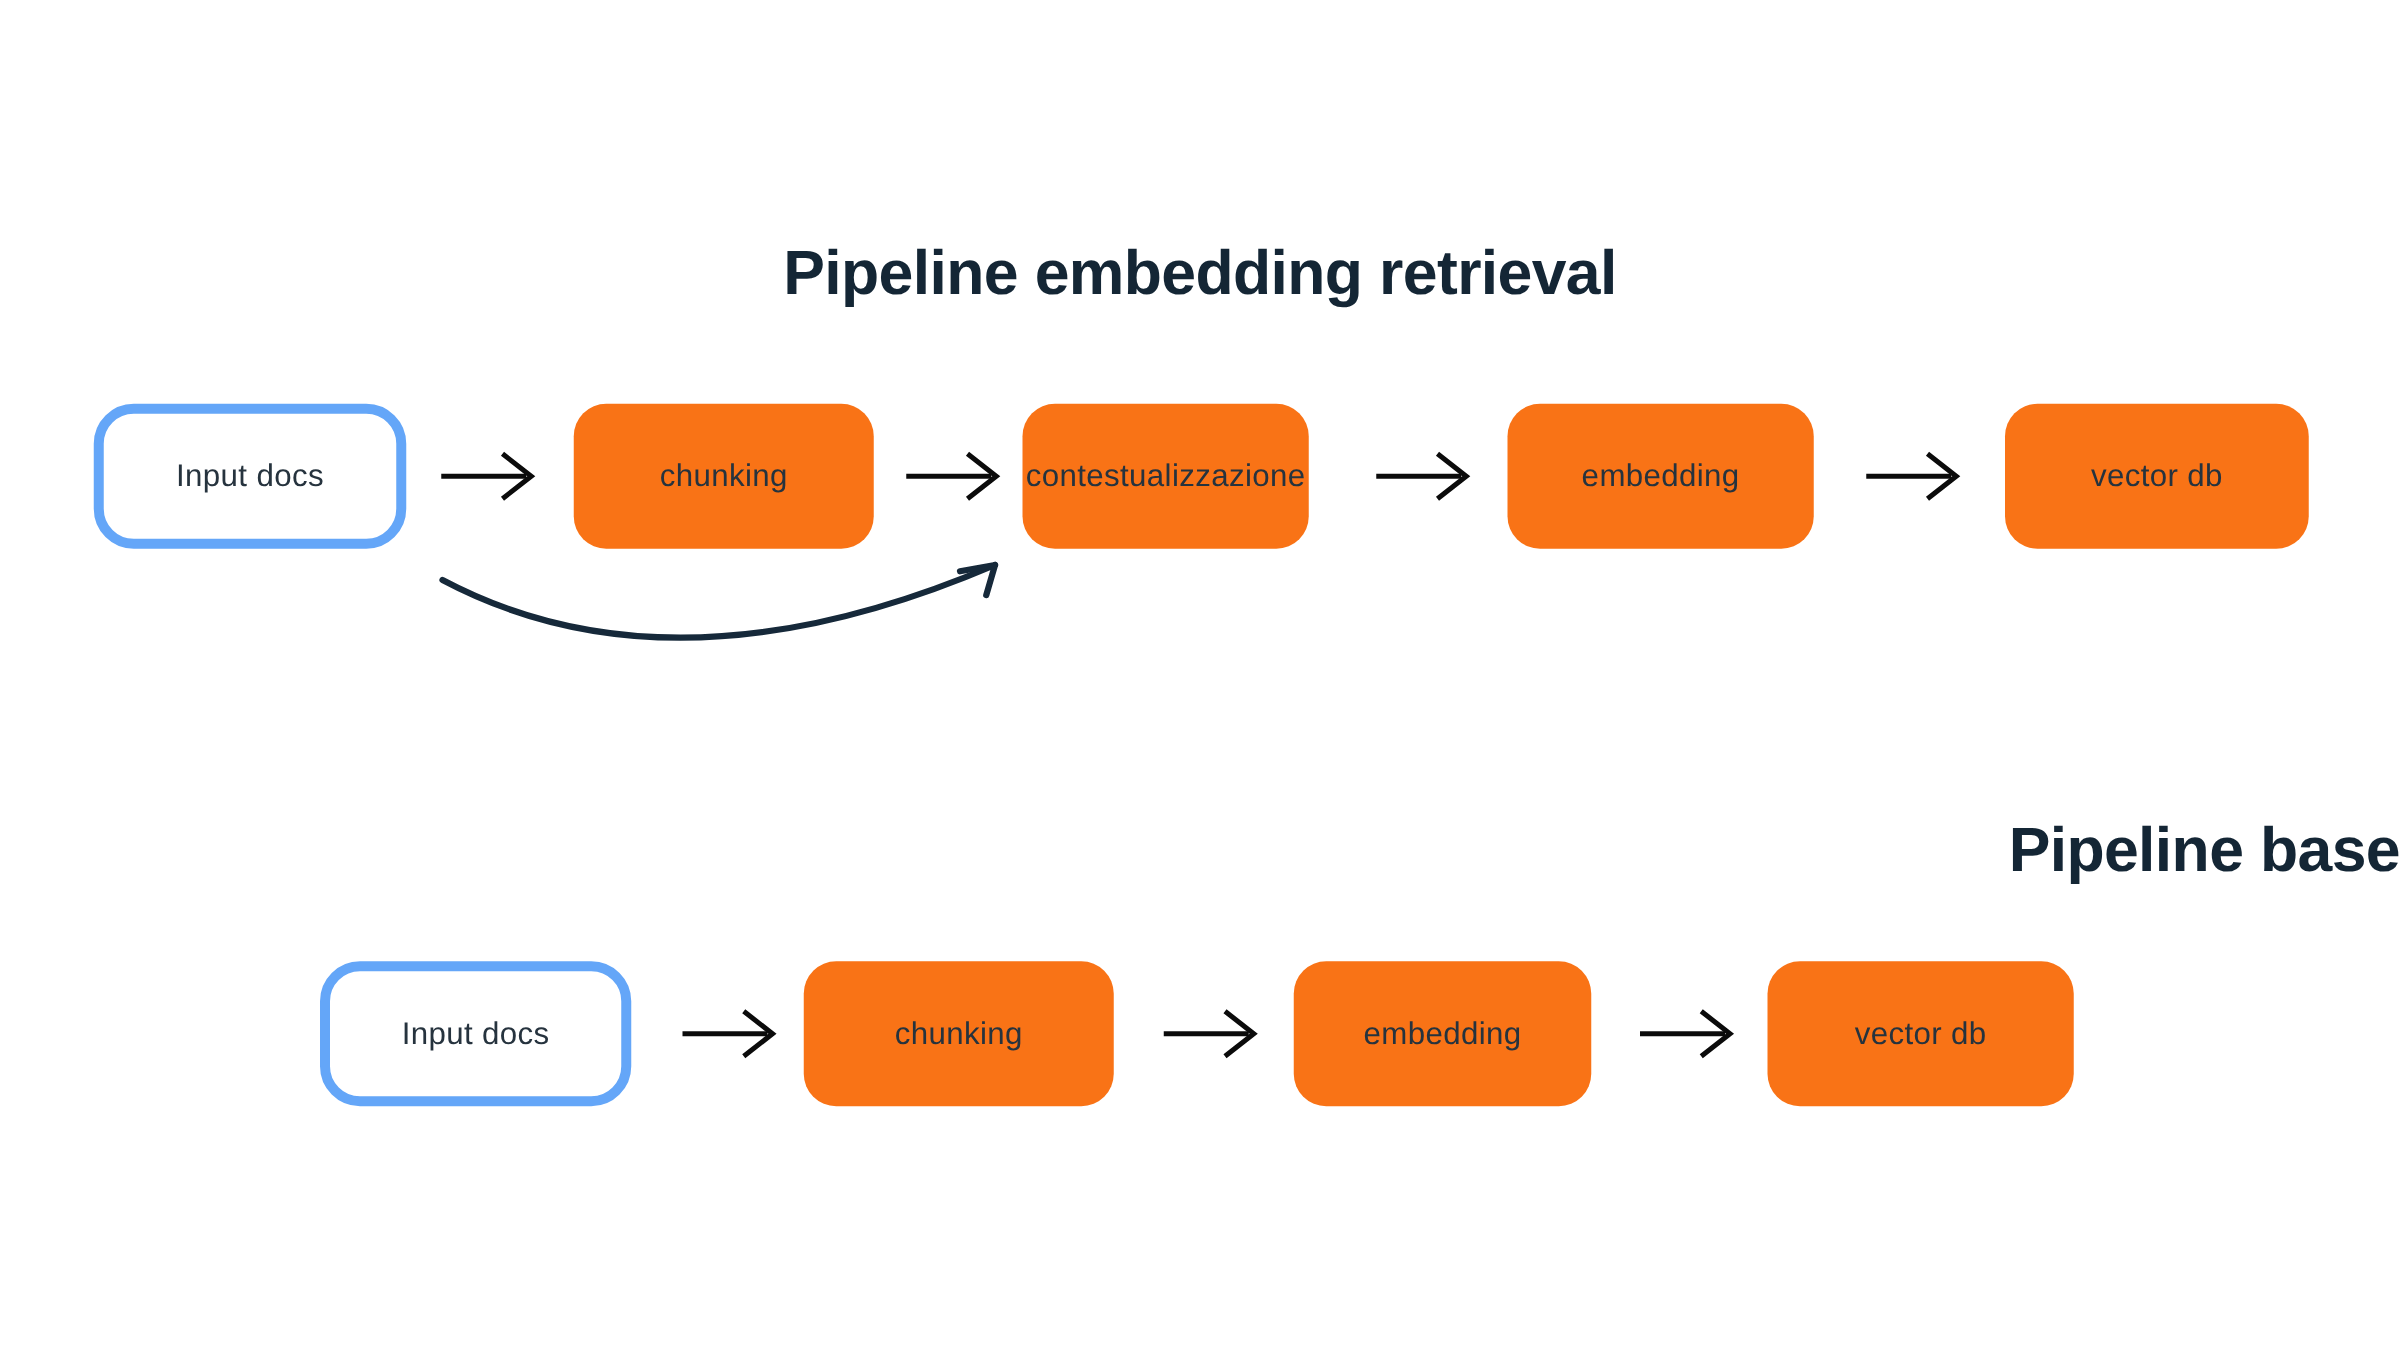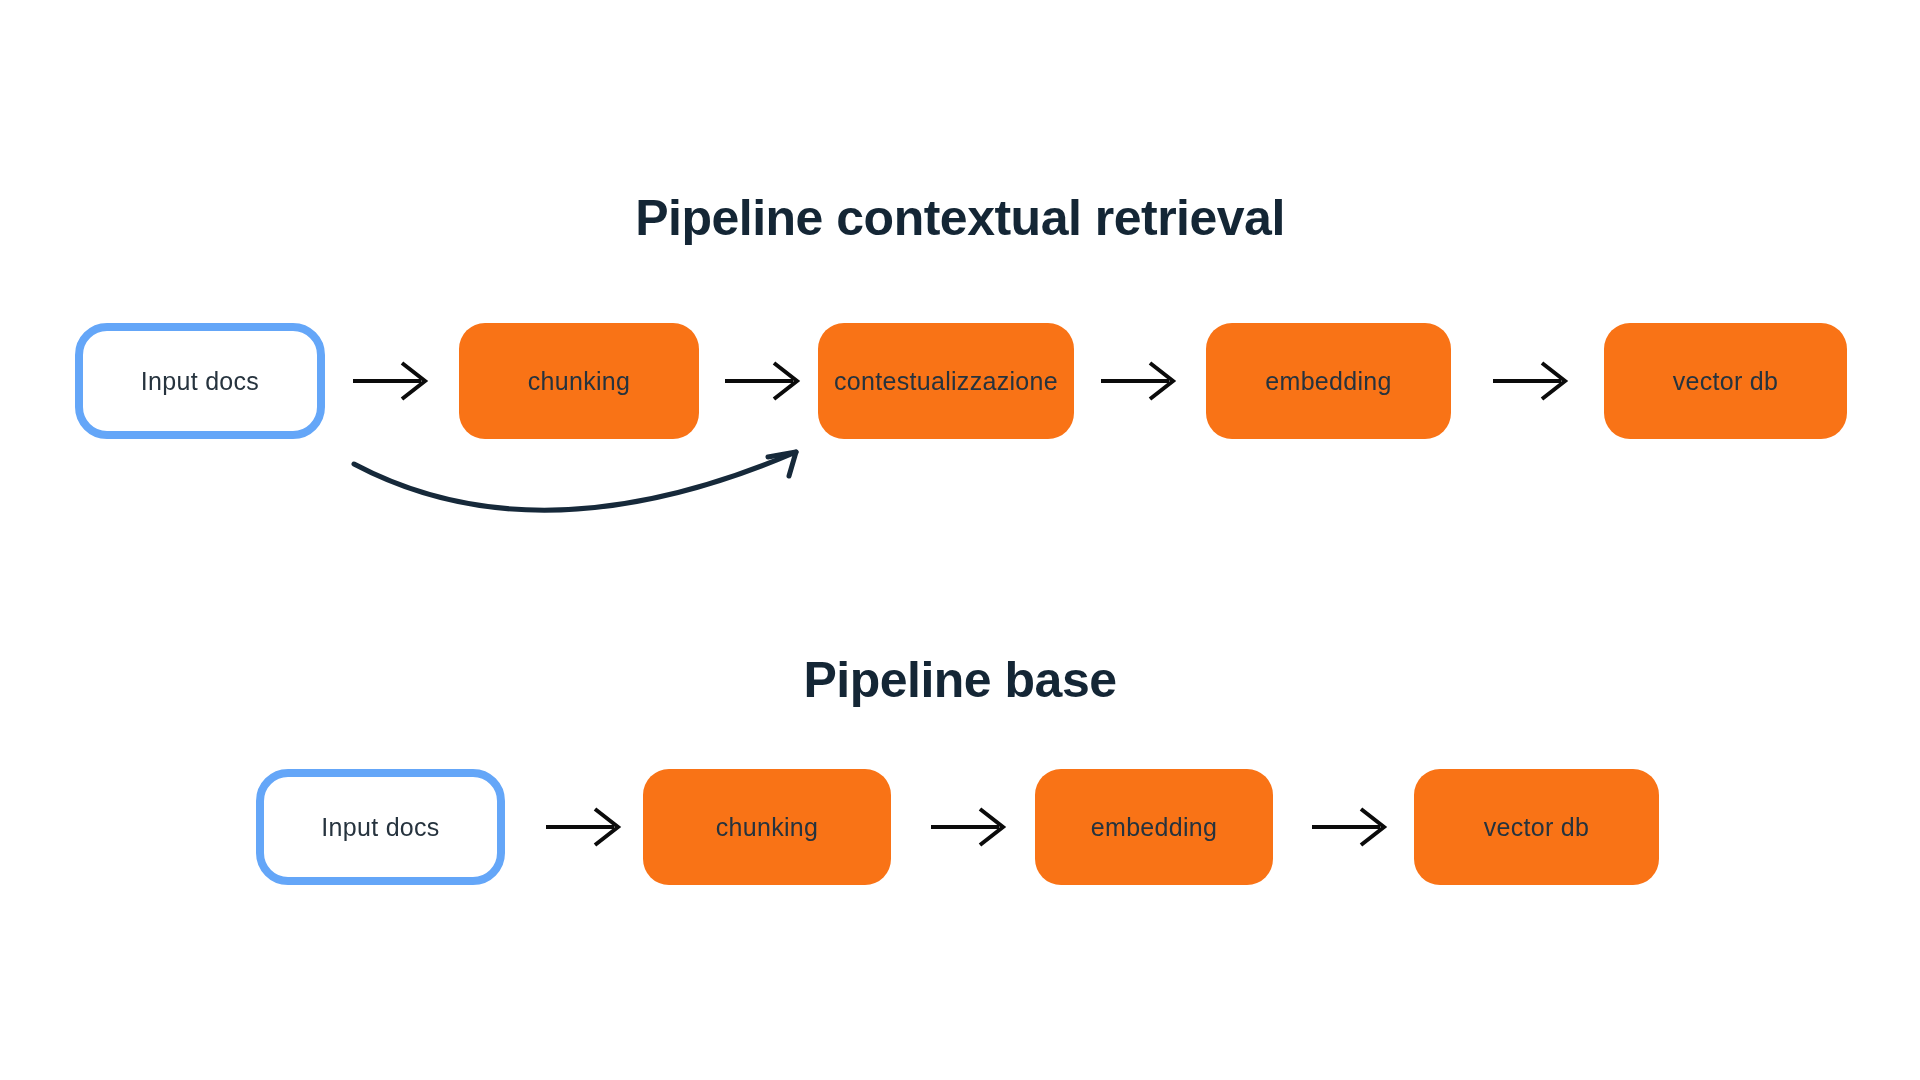--- a/index.html
+++ b/index.html
@@ -15,21 +15,21 @@
     position:absolute;
     left:0;width:1920px;
     text-align:center;
     font-weight:800;
     font-size:50px;
     line-height:64px;
     letter-spacing:-0.5px;
     color:#142635;
   }
   #title-1{top:186px;}
-  #title-2{top:648px;}
+  #title-2{top:648px;text-align:right;}
   .node{
     position:absolute;
     height:116px;
     box-sizing:border-box;
     border-radius:26px;
     display:flex;
     align-items:center;
     justify-content:center;
     font-size:25px;
     letter-spacing:0.3px;
@@ -40,21 +40,21 @@
   }
   .node-input{
     background:#ffffff;
     border:8px solid #64A6F8;
     border-radius:32px;
   }
   
   .row1{top:323px;}
   #r1-input{left:75px;width:250px;}
   #r1-chunking{left:459px;width:240px;}
-  #r1-context{left:818px;width:256px;}
+  #r1-context{left:818px;width:229px;}
   #r1-embedding{left:1206px;width:245px;}
   #r1-vectordb{left:1604px;width:243px;}
   
   .row2{top:769px;}
   #r2-input{left:256px;width:249px;}
   #r2-chunking{left:643px;width:248px;}
   #r2-embedding{left:1035px;width:238px;}
   #r2-vectordb{left:1414px;width:245px;}
   .flow-arrow{
     position:absolute;
@@ -68,21 +68,21 @@
     position:absolute;
     left:340px;top:430px;
     width:480px;height:120px;
   }
 </style>
 </head>
 <body>
 
 <div class="stage">
 
-  <div class="pipeline-title" id="title-1">Pipeline contextual retrieval</div>
+  <div class="pipeline-title" id="title-1">Pipeline embedding retrieval</div>
 
   <div class="node node-input row1" id="r1-input">
     <span>Input docs</span>
   </div>
 
   <svg class="flow-arrow fa-r1" id="a1-1" viewBox="0 0 80 42">
     <line x1="1" y1="21" x2="69" y2="21" stroke="#0B0B0B" stroke-width="4"></line>
     <polyline points="50,3 73,21 50,39" fill="none" stroke="#0B0B0B" stroke-width="4"></polyline>
   </svg>
 

